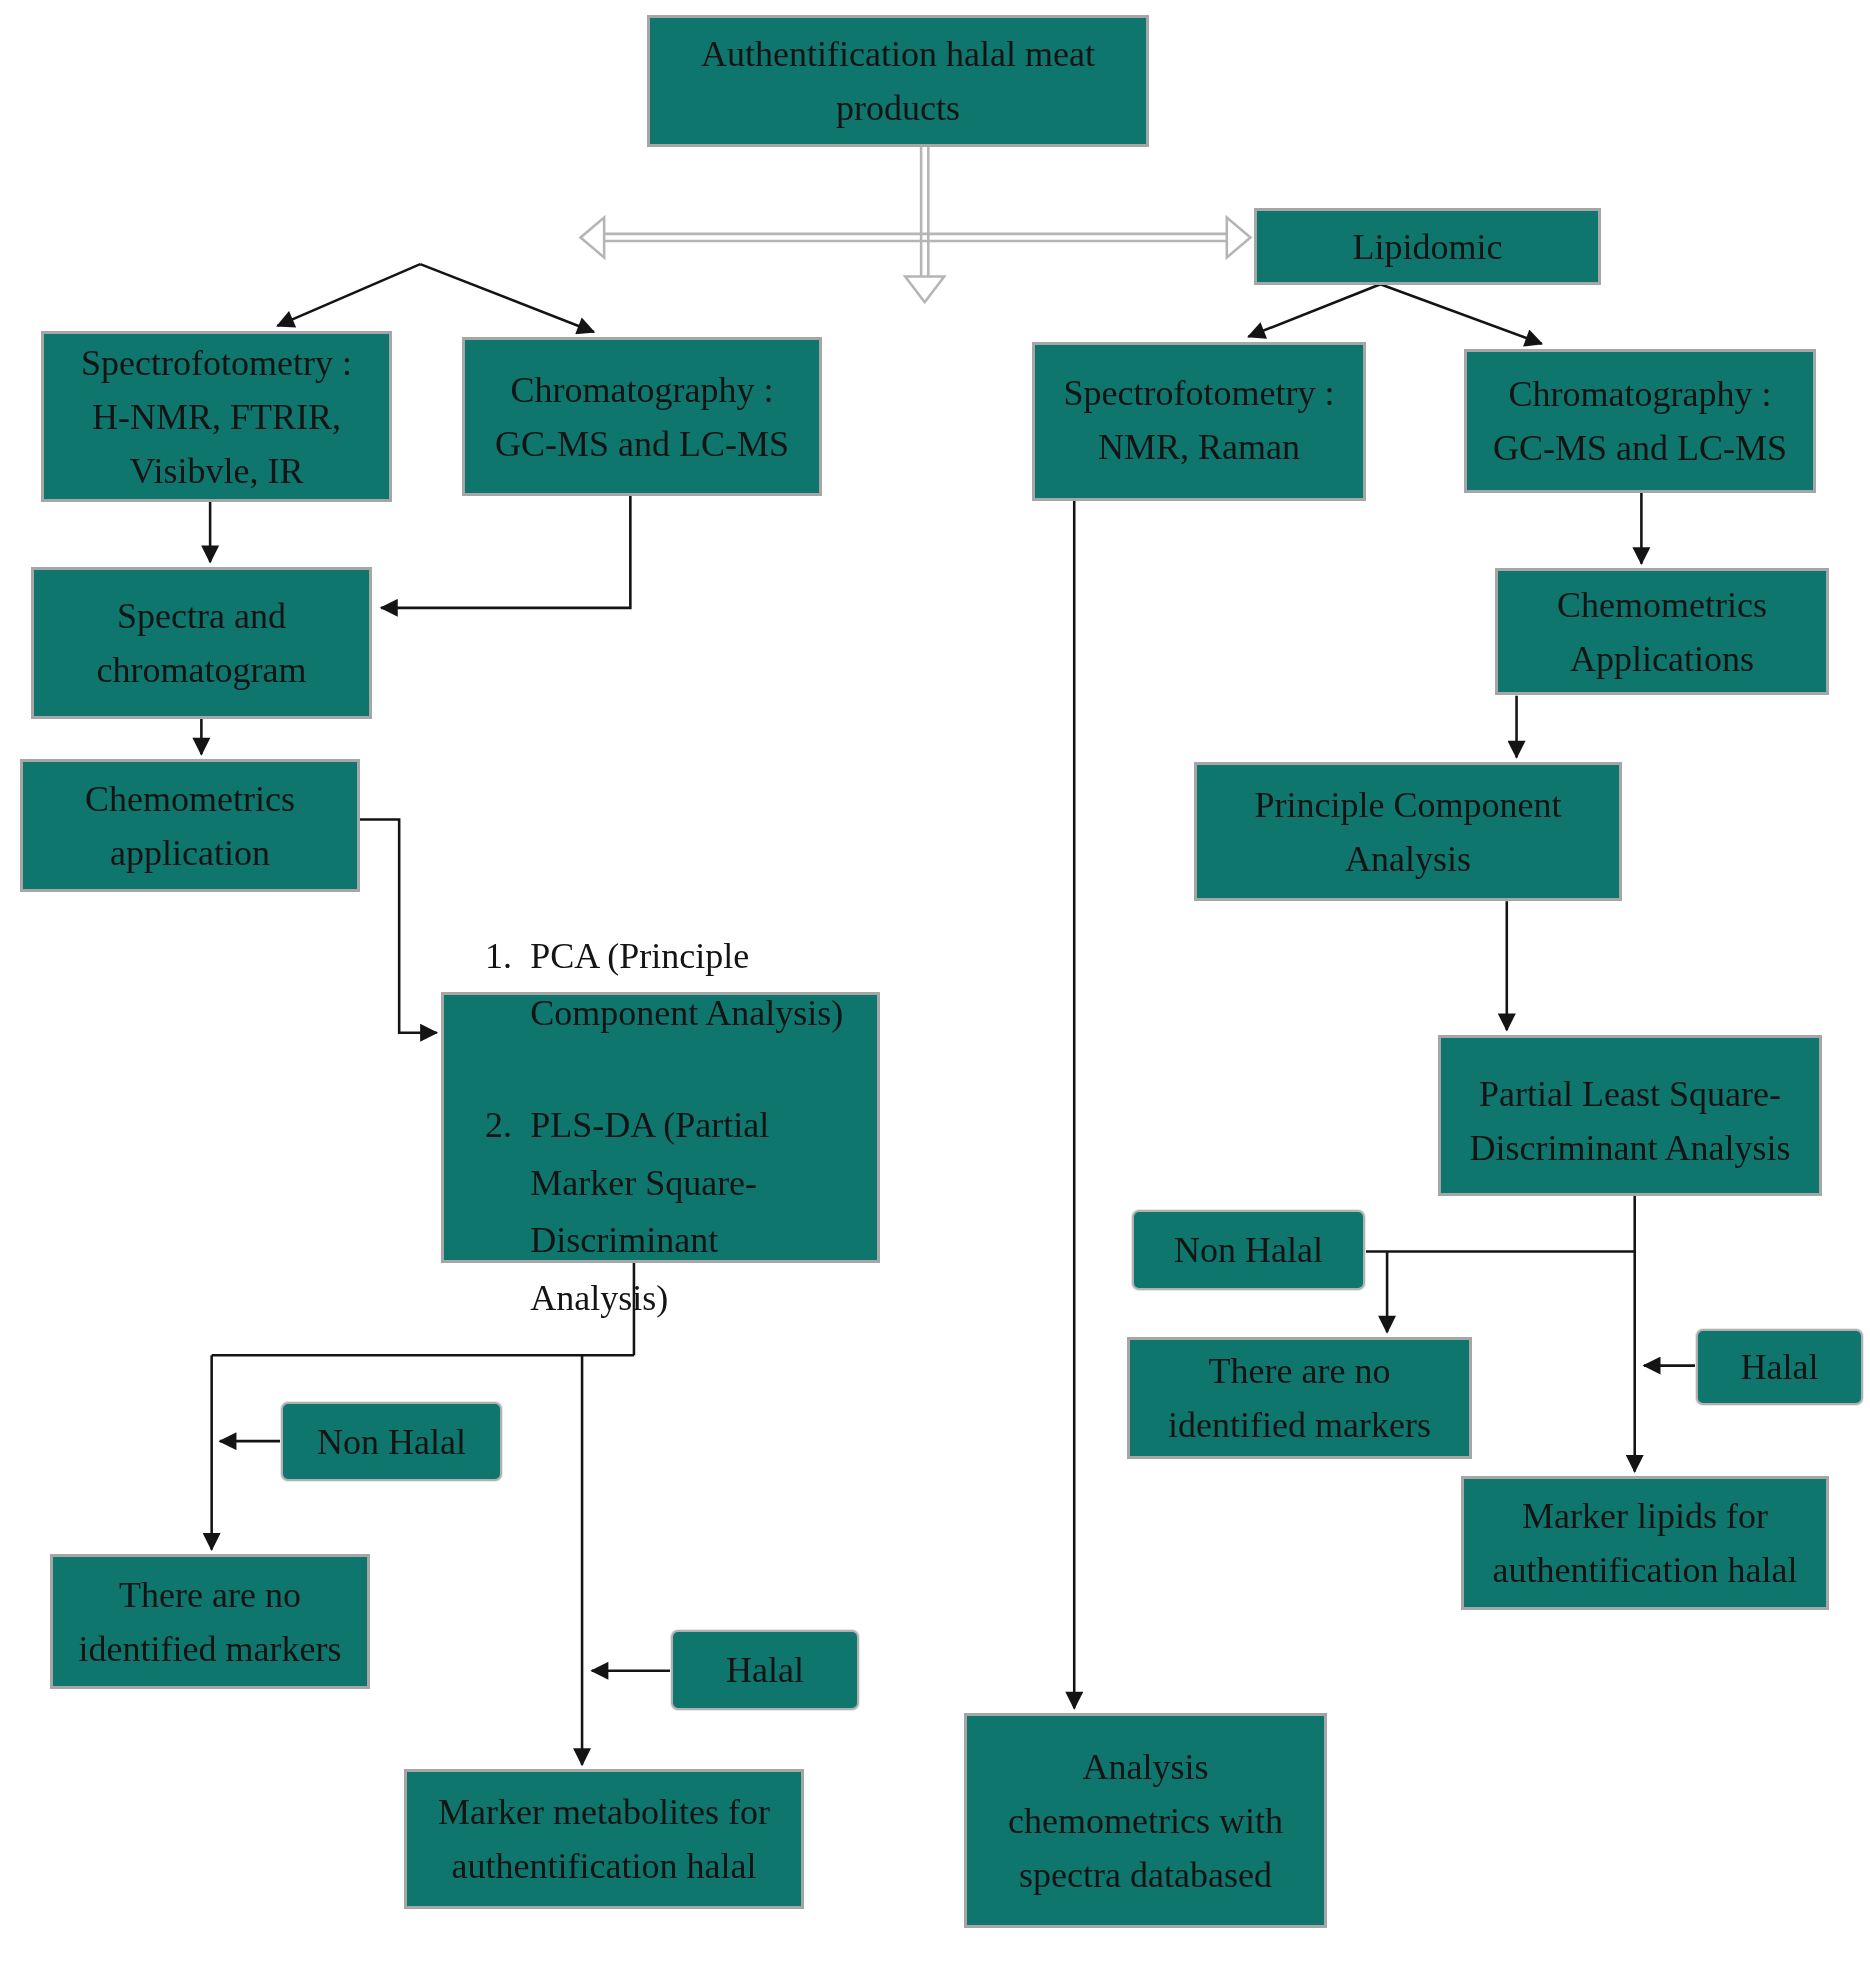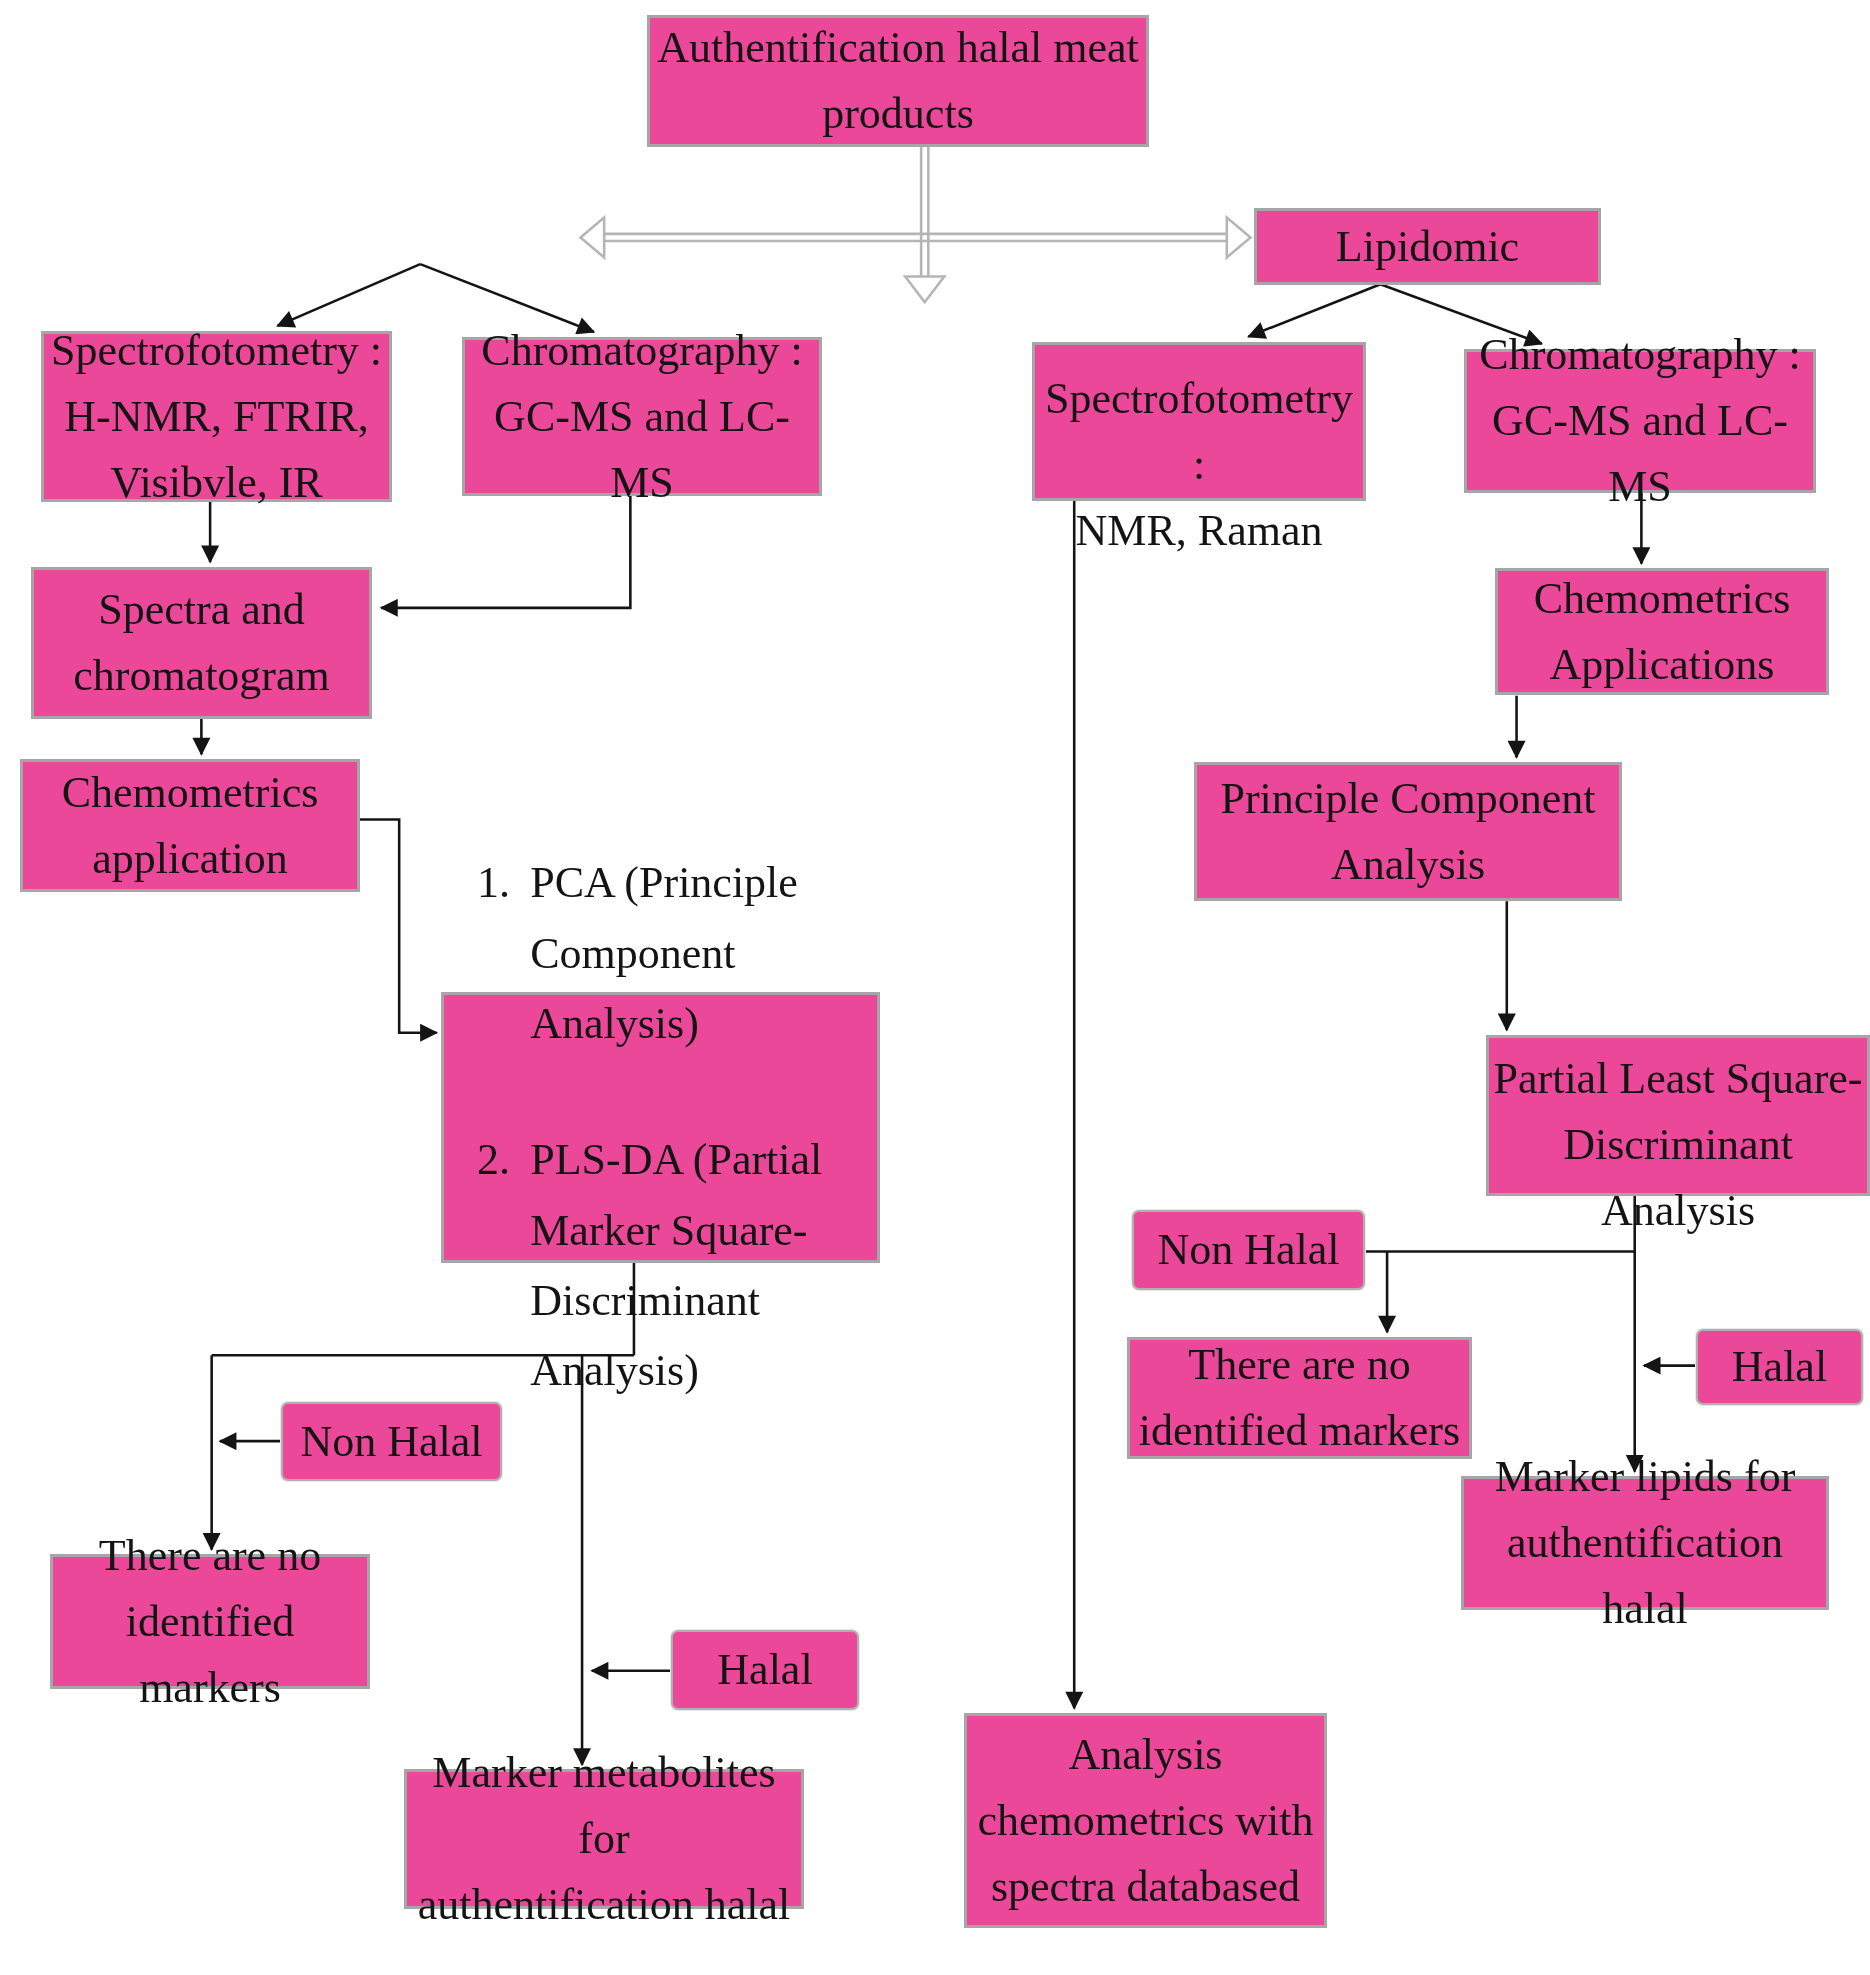--- a/index.html
+++ b/index.html
@@ -12,24 +12,24 @@
   }
   *{box-sizing:border-box;}
   html,body{margin:0;padding:0;}
   body{
     width:1870px;height:1975px;position:relative;background:var(--bg);
     font-family:"Liberation Serif","DejaVu Serif",serif;color:var(--text);
   }
   #stage{position:absolute;left:0;top:0;width:1870px;height:1975px;}
   svg.wires{position:absolute;left:0;top:0;z-index:1;}
   .box,.rounded,.listbox{
-    position:absolute;z-index:2;background:#ec4899;
+    position:absolute;z-index:2;background:#0f766e;
     display:flex;align-items:center;justify-content:center;
     text-align:center;white-space:pre-line;
-    font-size:44px;line-height:1.5;
+    font-size:36px;line-height:1.5;
   }
   .box{border:3.1px solid var(--box-border);}
   .rounded{border:2.6px solid var(--rounded-border);border-radius:7px;box-shadow:0 0 0 1px #e8e8e8;text-align:right;}
   .listbox{border:3.1px solid var(--box-border);justify-content:flex-start;text-align:left;}
   .listbox ol{margin:0;padding:0 31px 0 77px;}
   .listbox li{padding-left:9.2px;line-height:1.6;}
 </style>
 </head>
 <body>
 
@@ -121,21 +121,21 @@
 
   <div class="box" style="left:1464px;top:349px;width:352px;height:144px;">Chromatography :
 GC-MS and LC-MS</div>
 
   <div class="box" style="left:1495px;top:568px;width:334px;height:127px;">Chemometrics
 Applications</div>
 
   <div class="box" style="left:1158px;top:762px;width:428px;height:139px;margin-left:36px;">Principle Component
 Analysis</div>
 
-  <div class="box" style="left:1486px;top:1035px;width:384px;height:161px;align-items:flex-start;padding-top:8px;">Partial Least Square-
+  <div class="box" style="left:1438px;top:1035px;width:384px;height:161px;align-items:flex-start;padding-top:29px;">Partial Least Square-
 Discriminant Analysis</div>
 
   <div class="rounded" style="left:1132px;top:1210px;width:233px;height:80px;">Non Halal</div>
 
   <div class="box" style="left:1127px;top:1337px;width:345px;height:122px;">There are no
 identified markers</div>
 
   <div class="rounded" style="left:1696px;top:1329px;width:167px;height:76px;">Halal</div>
 
   <div class="box" style="left:1461px;top:1476px;width:368px;height:134px;">Marker lipids for

